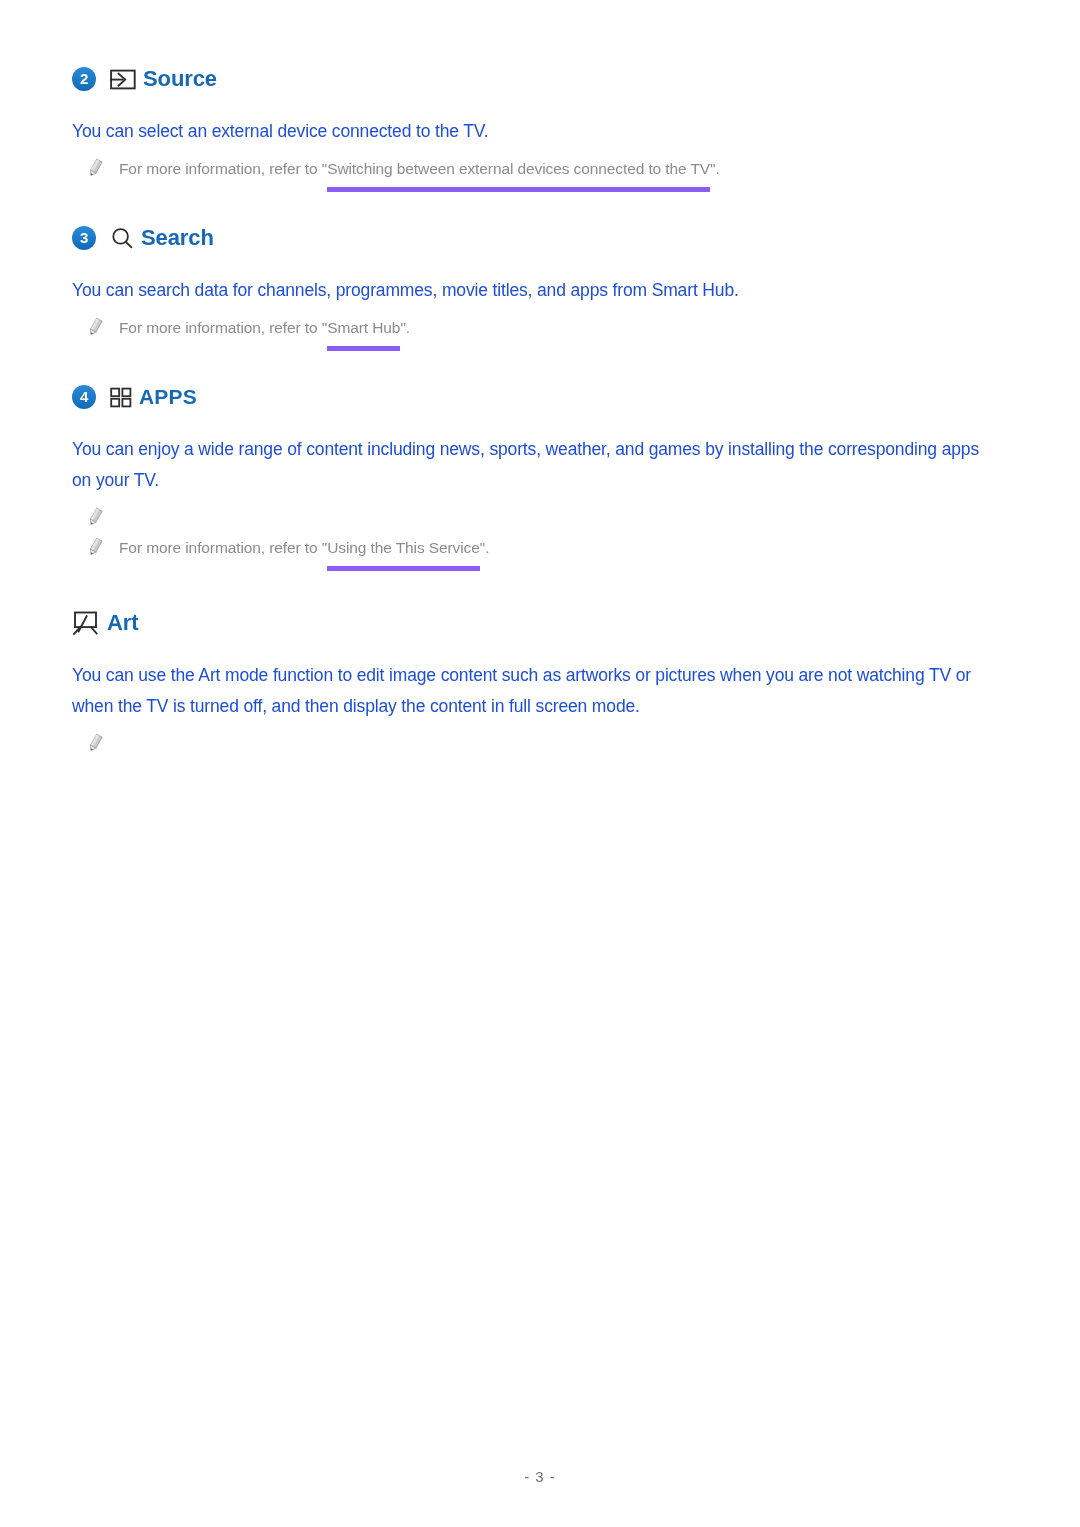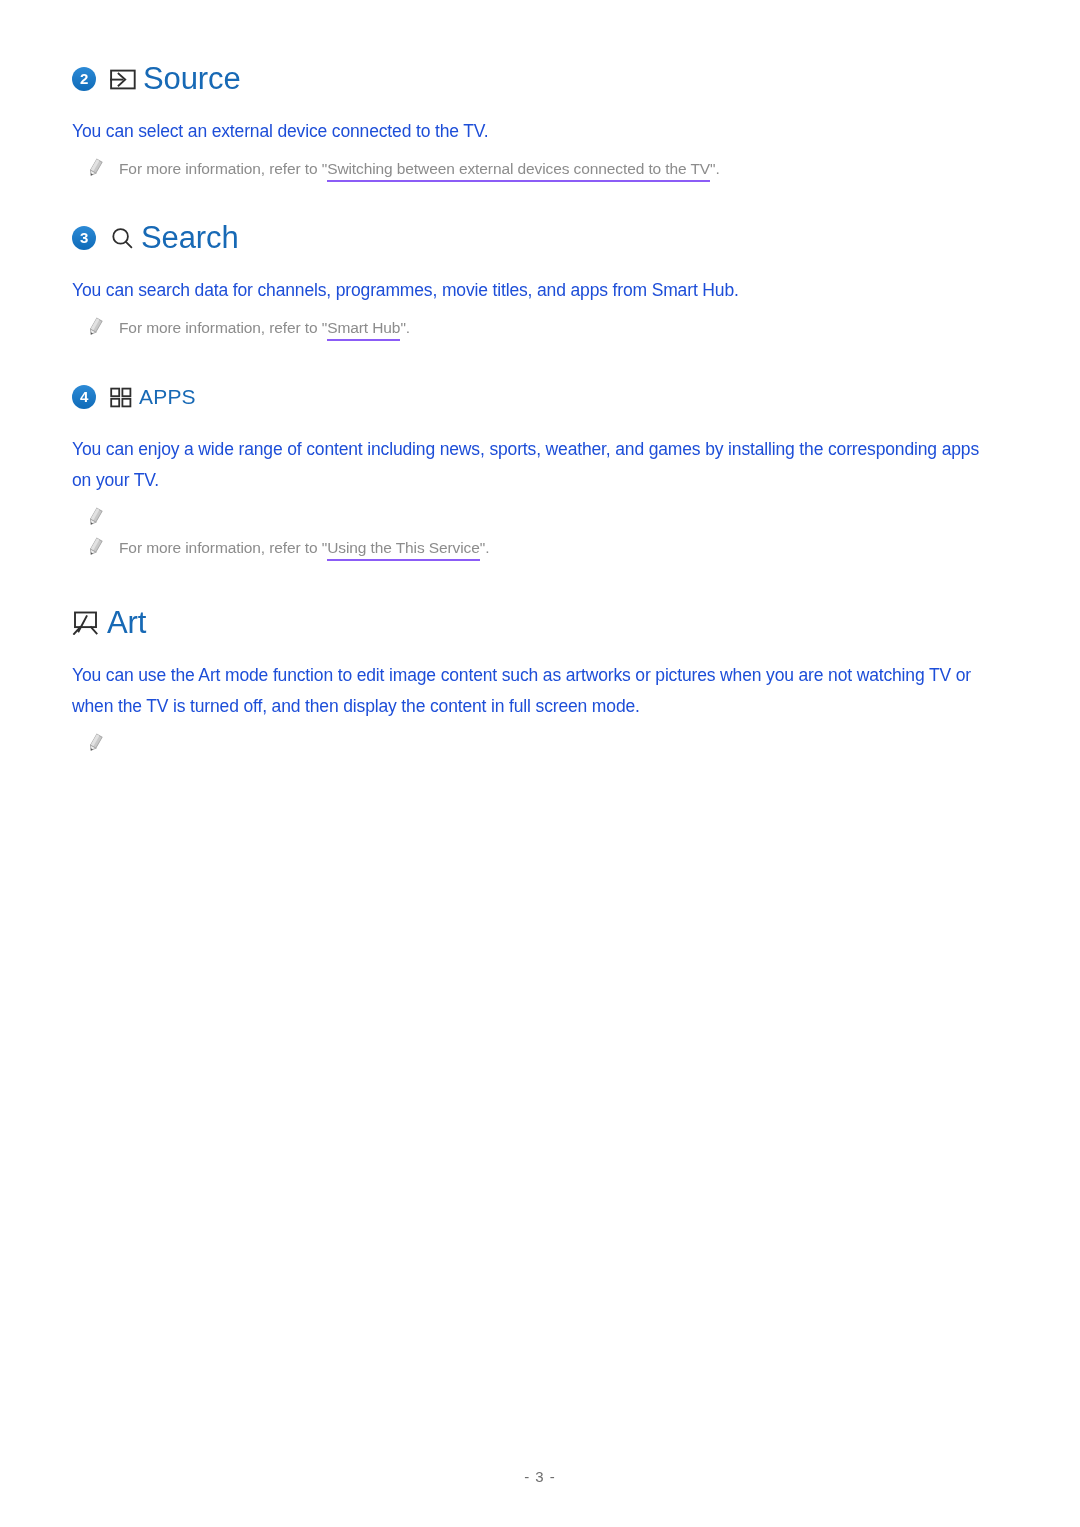--- a/index.html
+++ b/index.html
@@ -49,28 +49,28 @@
     letter-spacing: -0.5px;
   }
   .head-icon {
     flex: 0 0 auto;
     display: inline-flex;
     align-items: center;
     justify-content: center;
     margin-right: 7px;
   }
   .head-title {
-    font-size: 31px;
+    font-size: 22px;
     color: #1769b5;
-    font-weight: 400;
+    font-weight: 700;
     letter-spacing: -0.1px;
     white-space: nowrap;
   }
   .head-title.bold {
-    font-weight: 400;
+    font-weight: 700;
     font-size: 21px;
     letter-spacing: 0.2px;
   }
 
   
   .para {
     font-size: 17.5px;
     line-height: 31px;
     color: #1d4ed8;
     margin: 0 0 10px 0;
@@ -94,22 +94,22 @@
     top: 1px;
   }
   .note-text {
     font-size: 15.5px;
     line-height: 24px;
     color: #8c8c8c;
     letter-spacing: -0.1px;
   }
   .note-text u {
     text-decoration: none;
-    border-bottom: 2px solid #8b5cf6;
-    padding-bottom: 3px;
+    border-bottom: 5px solid #8b5cf6;
+    padding-bottom: 10px;
   }
   .gap-md { height: 34px; }
   .gap-lg { height: 40px; }
 
   
   .footer {
     position: absolute;
     left: 0;
     right: 0;
     bottom: 42px;

